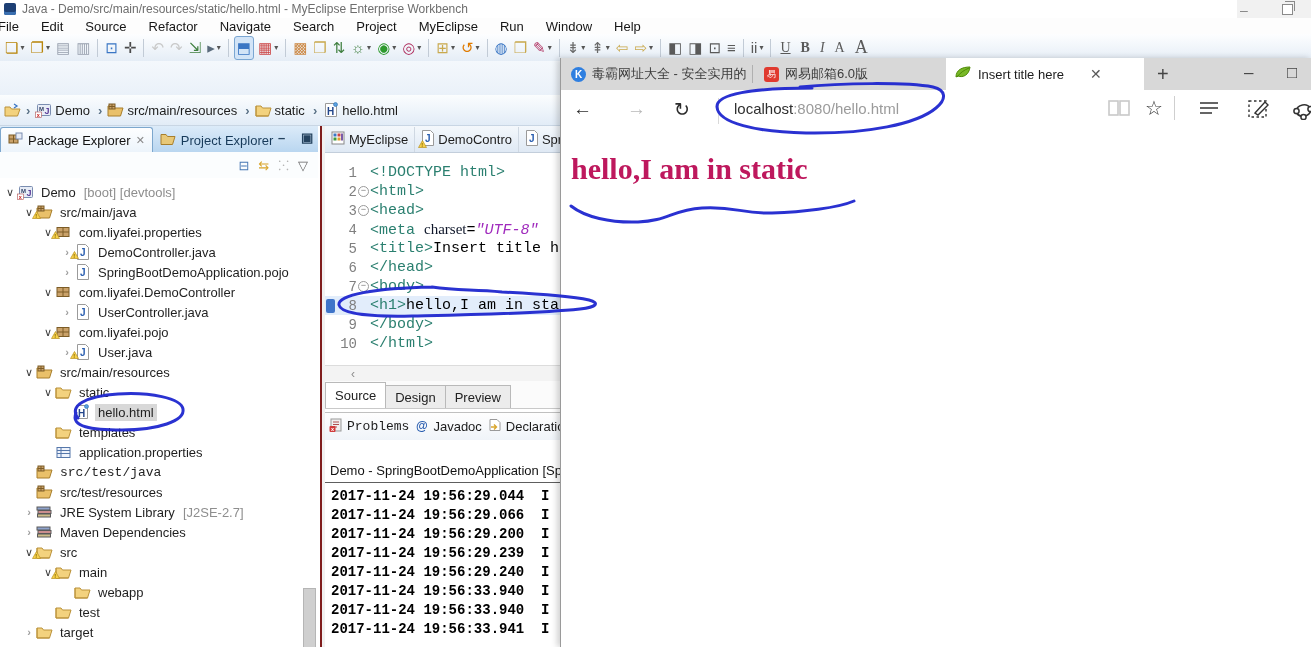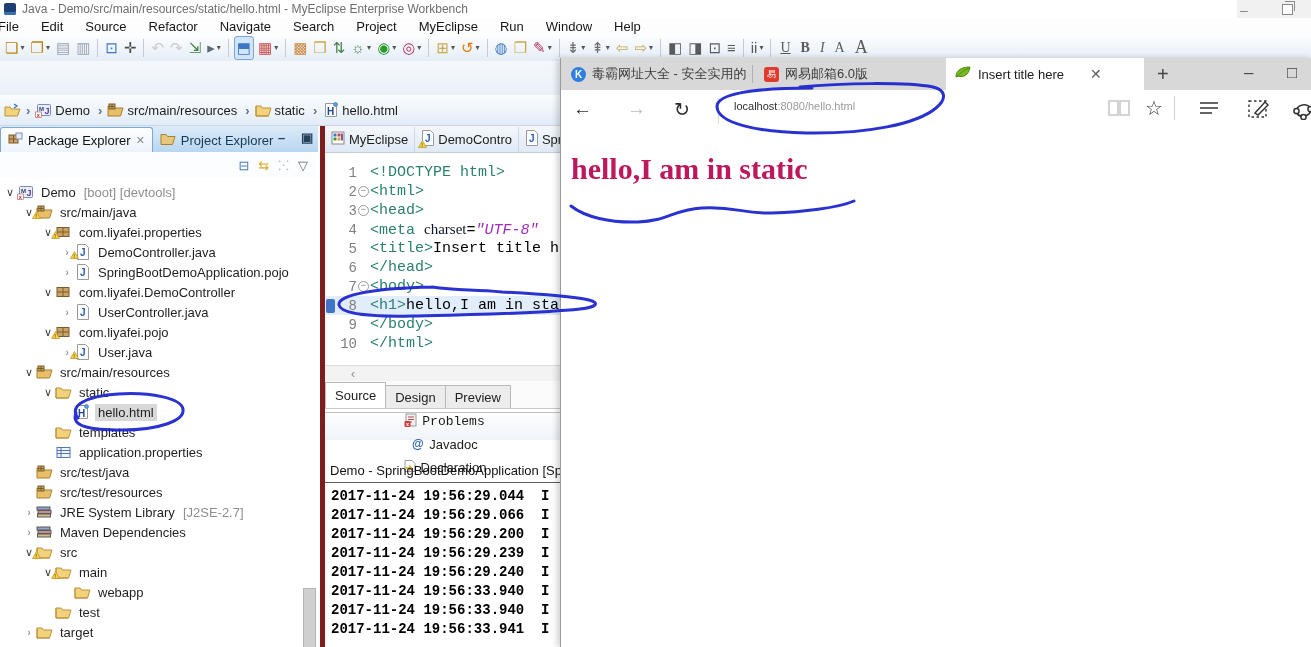--- a/index.html
+++ b/index.html
@@ -25,21 +25,21 @@
   .dd{font-size:8px;color:#555;margin-left:2px;}
   .tsep{width:1px;height:18px;background:#c2cbd6;margin:0 4px;}
   .fmt{font-size:14px;color:#5a5a5a;padding:0 5px;font-family:"Liberation Serif",serif;}
   #tb2{left:0;top:61px;width:1311px;height:34px;background:linear-gradient(#f4f8fc,#eaf1f9);}
   #breadcrumb{left:0;top:95px;width:1311px;height:30px;display:flex;align-items:center;
               background:linear-gradient(#fbfdfe,#e2ecf7);border-bottom:1px solid #c9d6e4;padding-left:4px;}
   .crumb-lab{font-size:13px;color:#1d1d1d;margin:0 3px;}
   .crumb-sep{font-size:13px;color:#5a7186;margin:0 5px;font-weight:bold;}
   .cicon{display:inline-flex;width:17px;justify-content:center;}
   
-  #pkg{left:0;top:126px;width:320px;height:521px;background:#fff;border-right:5px solid #7f1d1d;}
+  #pkg{left:0;top:126px;width:320px;height:521px;background:#fff;border-right:2px solid #7f1d1d;}
   #vtabs{left:0;top:0;width:318px;height:26px;background:linear-gradient(#dcebf9,#b9d6f0);
          display:flex;align-items:flex-end;}
   .vtab{display:flex;align-items:center;height:24px;padding:0 7px;font-size:13px;color:#173a5a;border-radius:3px 3px 0 0;}
   .vtab.active{background:linear-gradient(#fdfeff,#ecf4fb);border:1px solid #7da7cd;border-bottom:none;color:#111;}
   .vtab .x{color:#8a8a8a;font-size:11px;margin-left:5px;}
   .vtab-ctrl{position:absolute;top:4px;font-size:13px;color:#24425e;font-weight:bold;}
   #vtoolbar{left:0;top:26px;width:318px;height:26px;background:#fbfdfe;display:flex;justify-content:flex-end;align-items:center;gap:9px;padding-right:10px;box-sizing:border-box;}
   .vtbtn{font-size:13px;}
   #tree{left:0;top:52px;width:302px;height:469px;overflow:hidden;}
   .trow{position:absolute;height:20px;display:flex;align-items:center;font-size:13px;color:#1f1f1f;white-space:nowrap;}
@@ -69,42 +69,42 @@
   .sg-tag{color:#2a7f6f;}
   .sg-attr{color:#0f172a;font-family:Liberation Serif, serif;}
   .sg-str{color:#a02bbd;font-style:italic;}
   .sg-plain{color:#000;}
   #hscroll{left:325px;top:365px;width:235px;height:16px;background:#f3f3f3;border-top:1px solid #dcdcdc;color:#8c8c8c;font-size:12px;display:flex;align-items:center;padding-left:26px;box-sizing:border-box;}
   #sdp{left:325px;top:381px;width:235px;height:27px;background:#fbfbfb;display:flex;align-items:flex-end;border-bottom:1px solid #c9c9c9;}
   .sdptab{height:22px;display:flex;align-items:center;padding:0 9px;font-size:13px;color:#222;border:1px solid #b9b9b9;border-bottom:none;background:#ececec;margin-right:-1px;}
   .sdptab.active{background:#fff;height:25px;}
   
   #consoleview{left:325px;top:412px;width:235px;height:235px;background:#fff;border-top:1px solid #c0c0c0;overflow:hidden;}
-  #ctabbar{display:flex;align-items:center;height:27px;background:linear-gradient(#fefefe,#f0f4f9);gap:6px;padding-left:4px;white-space:nowrap;flex-direction:column;}
+  #ctabbar{display:flex;align-items:center;height:27px;background:linear-gradient(#fefefe,#f0f4f9);gap:6px;padding-left:4px;white-space:nowrap;}
   .ctab{display:flex;align-items:center;gap:4px;font-size:13px;color:#1c1c1c;}
   .ctab .clab-mono{font-family:"Liberation Mono",monospace;font-size:13px;}
   #ctitle{position:absolute;left:5px;top:50px;width:600px;font-size:13px;color:#111;white-space:nowrap;}
   #ctitle-line{position:absolute;left:0;top:69px;width:235px;border-top:1px solid #5e5e5e;}
   #clines{position:absolute;left:6px;top:74px;font-family:"Liberation Mono","DejaVu Sans Mono",monospace;
           font-size:14px;font-weight:bold;color:#000;line-height:19px;white-space:pre;}
   
   #browser{left:560px;top:58px;width:751px;height:589px;background:#fff;border-left:1px solid #9a9a9a;box-shadow:-3px 0 6px rgba(0,0,0,.18);}
   #btabs{left:0;top:0;width:751px;height:32px;background:#d8d8d8;}
   .btab{position:absolute;top:0;height:32px;display:flex;align-items:center;font-size:13px;color:#3c3c3c;overflow:hidden;}
   .btab.active{background:#fff;color:#1c1c1c;}
   .btab .bx{margin-left:26px;color:#5a5a5a;font-size:14px;}
   .btab-sep{position:absolute;top:7px;width:1px;height:18px;background:#b0b0b0;}
   .kic{width:15px;height:15px;border-radius:50%;background:#2f7fe0;color:#fff;font-size:10px;font-weight:bold;display:flex;align-items:center;justify-content:center;margin-right:6px;flex:none;}
   .neic{width:15px;height:15px;border-radius:3px;background:#e03a2f;color:#fff;font-size:9px;display:flex;align-items:center;justify-content:center;margin-right:6px;flex:none;}
   .bctrl{position:absolute;top:5px;font-size:17px;color:#444;font-weight:300;}
   #baddr{left:0;top:32px;width:751px;height:42px;background:#fff;border-bottom:1px solid #e2e2e2;}
   .navg{position:absolute;top:8px;font-size:19px;color:#2b2b2b;}
   .navg.dis{color:#b9b9b9;}
   #afield-sep{position:absolute;left:157px;top:8px;width:1px;height:26px;background:#d9d9d9;}
-  #aurl{position:absolute;left:173px;top:10px;font-size:11px;color:#2f2f2f;white-space:nowrap;}
+  #aurl{position:absolute;left:173px;top:10px;font-size:15px;color:#2f2f2f;white-space:nowrap;}
   #aurl .gray{color:#9b9b9b;}
   .aric{position:absolute;top:8px;}
   #bcontent{left:0;top:74px;width:751px;height:515px;background:#fff;}
   #bheading{margin:20px 0 0 10px;font-family:"Liberation Serif",serif;font-weight:bold;font-size:30px;color:#be185d;}
   
   #pen{left:0;top:0;width:1311px;height:647px;pointer-events:none;z-index:99;}
   #browser{z-index:10;}
   svg text{font-family:"Liberation Sans",sans-serif;}
 </style>
 </head>
@@ -493,21 +493,21 @@
         <div class="trow" style="top: 264px; left: 42px;">
           <span class="tw col"></span>
           <span class="ticon">
             <svg width="15" height="13" viewBox="0 0 15 13">
               <rect x="1" y="1.5" width="13" height="10" fill="#eef3fc" stroke="#5577aa"></rect>
               <path d="M1 4.5 h13 M1 7.5 h13 M5 1.5 v10" stroke="#5577aa"></path>
             </svg>
           </span>
           <span class="tlab">application.properties</span>
         </div>
-        <div class="trow" style="top: 284px; left: 23px;">
+        <div class="trow" style="top: 284px; left: 23px; font-family: Liberation Mono, monospace;">
           <span class="tw col"></span>
           <span class="ticon">
             <svg width="17" height="14" viewBox="0 0 17 14">
               <path d="M1 3 h5 l1.5 2 H16 l-2.5 8 H1 z" fill="#e9c06a" stroke="#a87f2c"></path>
               <rect x="2" y="1" width="6" height="5" fill="#caa26a" stroke="#7c5c26"></rect>
               <path d="M2 3.5 h6 M5 1 v5" stroke="#7c5c26"></path>
             </svg>
           </span>
           <span class="tlab">src/test/java</span>
         </div>

